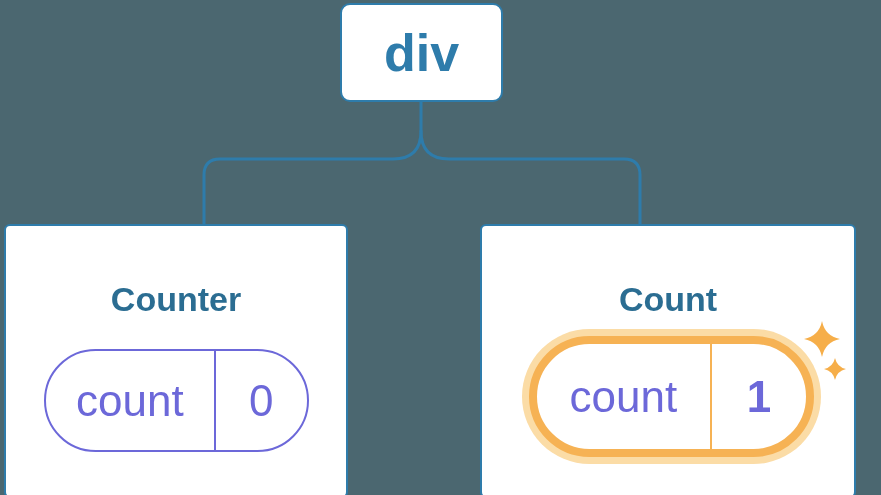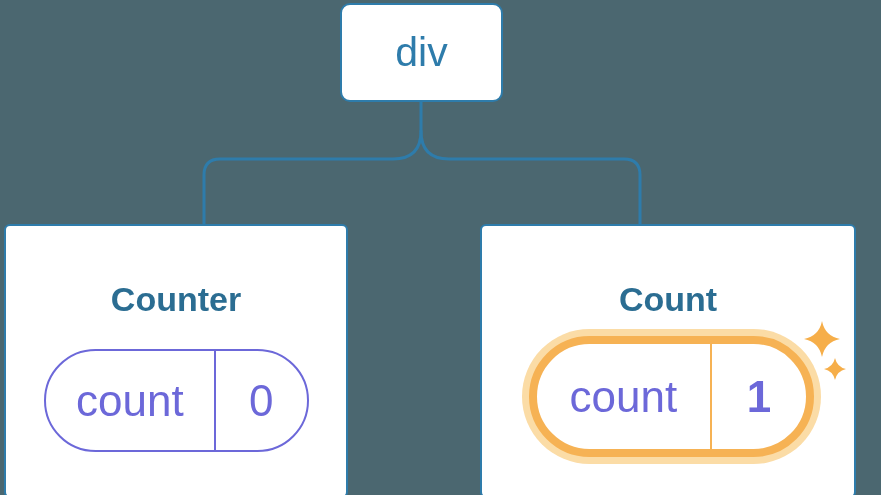--- a/index.html
+++ b/index.html
@@ -43,22 +43,22 @@
     width: 163px; height: 99px;
     background: var(--node-bg);
     border: 2.5px solid var(--line-blue);
     border-radius: 10px;
     display: flex;
     align-items: center;
     justify-content: center;
   }
   .root-node .root-label {
     color: var(--line-blue);
-    font-size: 41px;
-    font-weight: 400;
+    font-size: 52px;
+    font-weight: 700;
     line-height: 1;
   }
   .card {
     position: absolute;
     top: 224px;
     height: 274px;
     background: var(--node-bg);
     border: 2.5px solid var(--line-blue);
     border-radius: 6px;
   }

